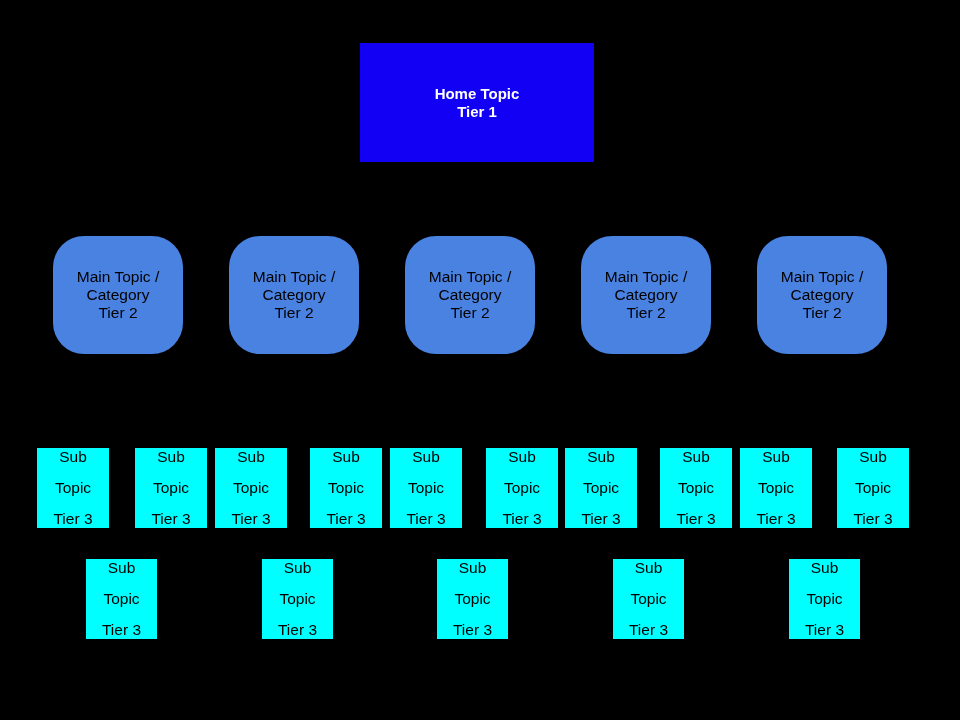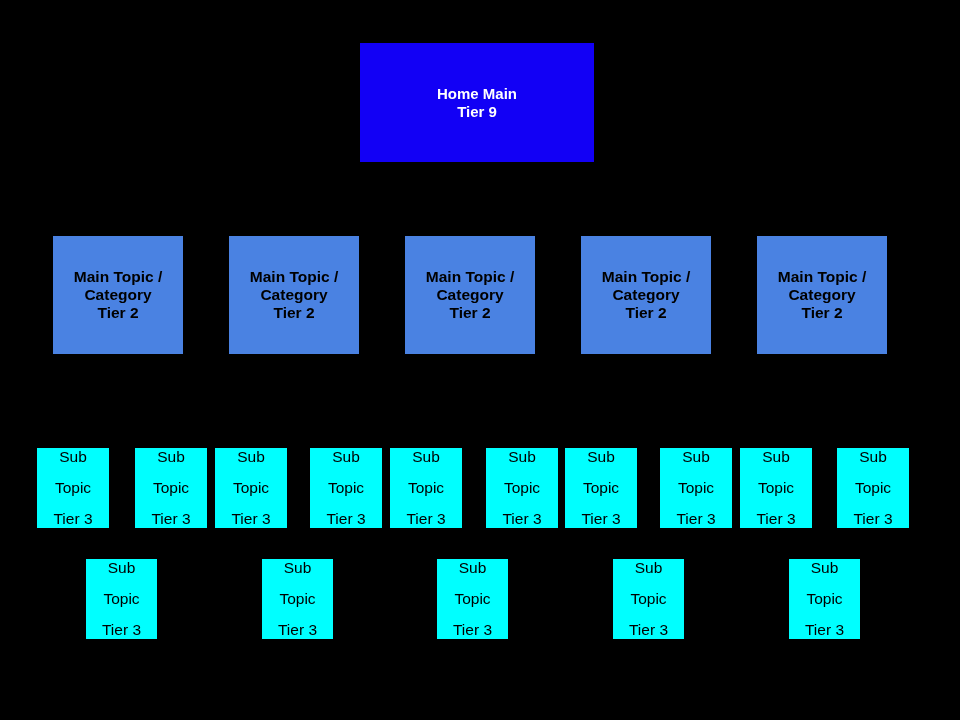--- a/index.html
+++ b/index.html
@@ -37,40 +37,41 @@
     background: #1200f5;
     color: #ffffff;
     font-weight: bold;
     font-size: 15px;
   }
 
   
   .tier2 {
     background: #4a82e2;
     color: #000000;
-    font-weight: bold;
+    font-weight: normal;
     font-size: 15.5px;
+    border-radius: 31px;
   }
 
   
   .tier3 {
     background: #00ffff;
     color: #000000;
     font-weight: normal;
     font-size: 15.5px;
     justify-content: space-between;
   }
 </style>
 </head>
 <body>
 
 <div id="canvas">
     <div class="node tier1" style="left: 360px; top: 43px; width: 234px; height: 119px; background: rgb(18, 0, 245); color: rgb(255, 255, 255);">
-      <span class="line">Home Main</span>
-      <span class="line">Tier 9</span>
+      <span class="line">Home Topic</span>
+      <span class="line">Tier 1</span>
     </div>
     <div class="node tier2" style="left: 53px; top: 236px; width: 130px; height: 118px; background: rgb(74, 130, 226); color: rgb(0, 0, 0);">
       <span class="line">Main Topic /</span>
       <span class="line">Category</span>
       <span class="line">Tier 2</span>
     </div>
     <div class="node tier2" style="left: 229px; top: 236px; width: 130px; height: 118px; background: rgb(74, 130, 226); color: rgb(0, 0, 0);">
       <span class="line">Main Topic /</span>
       <span class="line">Category</span>
       <span class="line">Tier 2</span>

